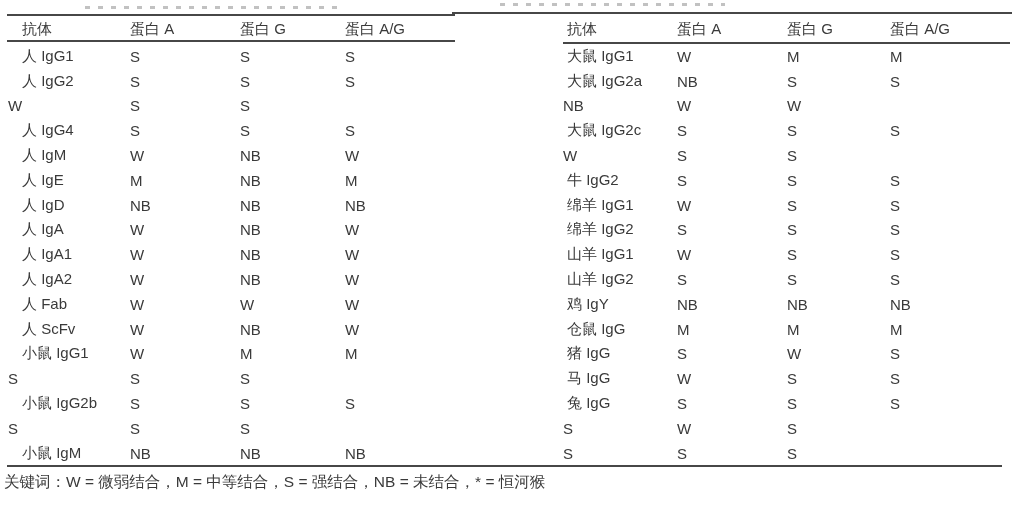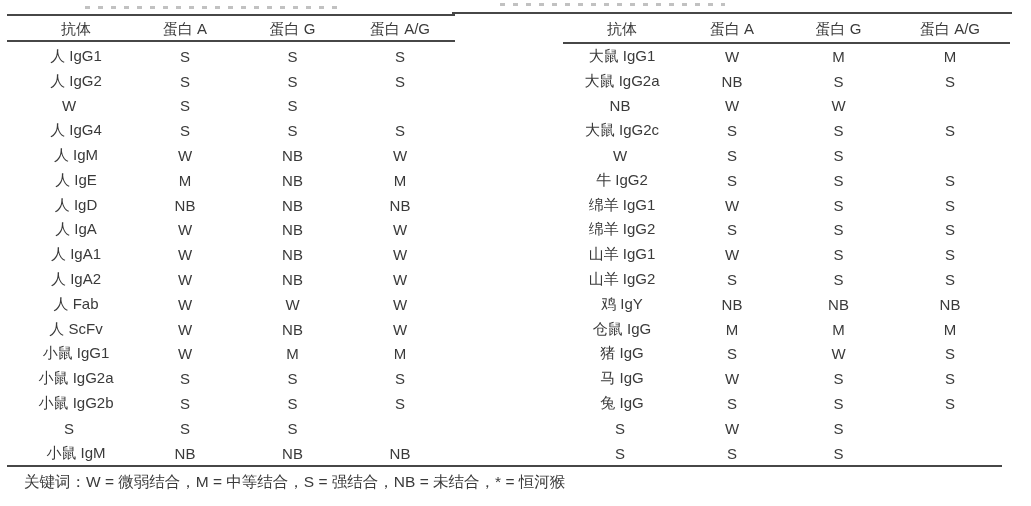--- a/index.html
+++ b/index.html
@@ -20,34 +20,34 @@
   .rule-head-right  { left: 563px; top: 42px;  width: 447px; }
   .rule-bottom      { left: 7px;   top: 465px; width: 995px; }
   
   .frag {
     position: absolute; height: 3px; opacity: 0.55;
     background: repeating-linear-gradient(90deg, #8f8f8f 0 5px, transparent 5px 13px);
   }
   .frag1 { left: 85px;  top: 6px; width: 258px; }
   .frag2 { left: 500px; top: 3px; width: 225px; }
 
-  .btable { position: absolute; top: 16px; width: 447px; font-size: 15px; text-align: center; }
+  .btable { position: absolute; top: 16px; width: 447px; font-size: 15px; }
   .btable-left  { left: 8px; }
   .btable-right { left: 563px; }
   .thead, .tr { display: grid; align-items: center; }
   .btable-left  .thead, .btable-left  .tr { grid-template-columns: 122px 110px 105px 1fr; }
   .btable-right .thead, .btable-right .tr { grid-template-columns: 114px 110px 103px 1fr; }
   .thead { height: 27px; }
   .tbody { margin-top: 1px; }
   .tr { height: 24.8px; }
   .th, .td { white-space: nowrap; overflow: hidden; }
   .btable-left  .col0 { padding-left: 14px; }
   .btable-right .col0 { padding-left: 4px; }
   .legend {
-    position: absolute; left: 24px; top: 472px;
+    position: absolute; left: 4px; top: 472px;
     font-size: 15.5px; white-space: nowrap; color: #3a3a3a;
   }
 </style>
 </head>
 <body>
 
 <div class="page">
 
   <span class="frag frag1"></span>
   <span class="frag frag2"></span>
@@ -137,21 +137,20 @@
           <span class="td col2">NB</span>
           <span class="td col3">W</span>
         </div>
         <div class="tr">
           <span class="td col0">小鼠 IgG1</span>
           <span class="td col1">W</span>
           <span class="td col2">M</span>
           <span class="td col3">M</span>
         </div>
         <div class="tr">
-          <span class="td col0">小鼠 IgG2a</span>
           <span class="td col1">S</span>
           <span class="td col2">S</span>
           <span class="td col3">S</span>
         </div>
         <div class="tr">
           <span class="td col0">小鼠 IgG2b</span>
           <span class="td col1">S</span>
           <span class="td col2">S</span>
           <span class="td col3">S</span>
         </div>

